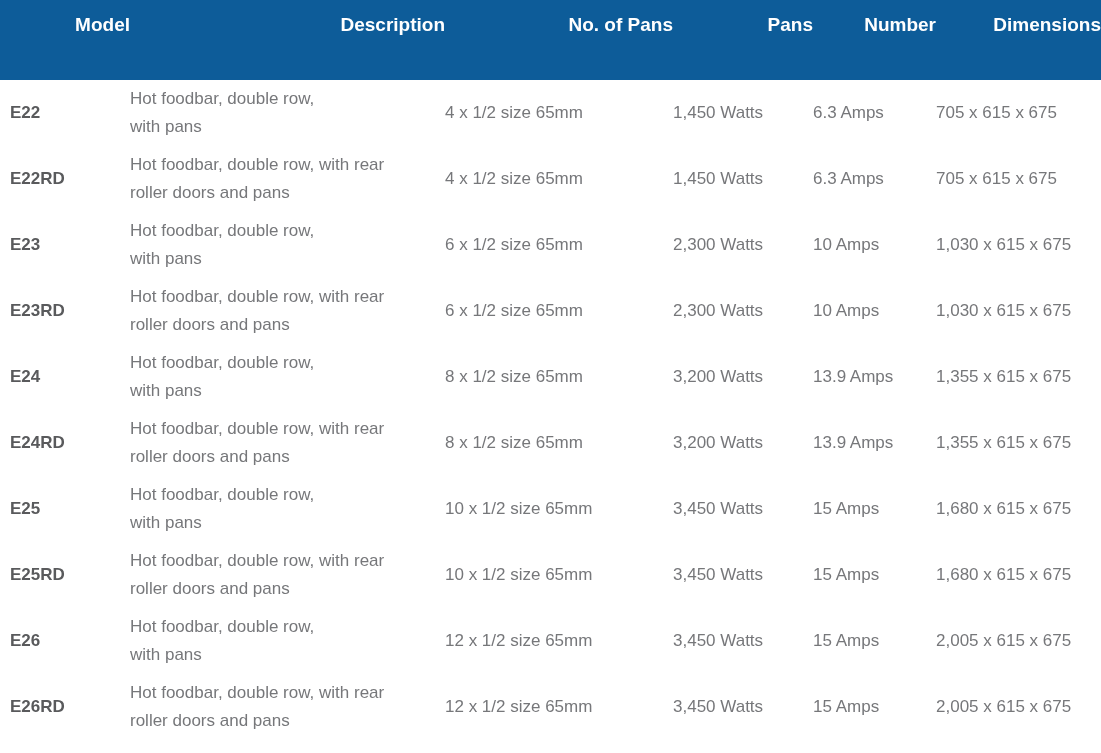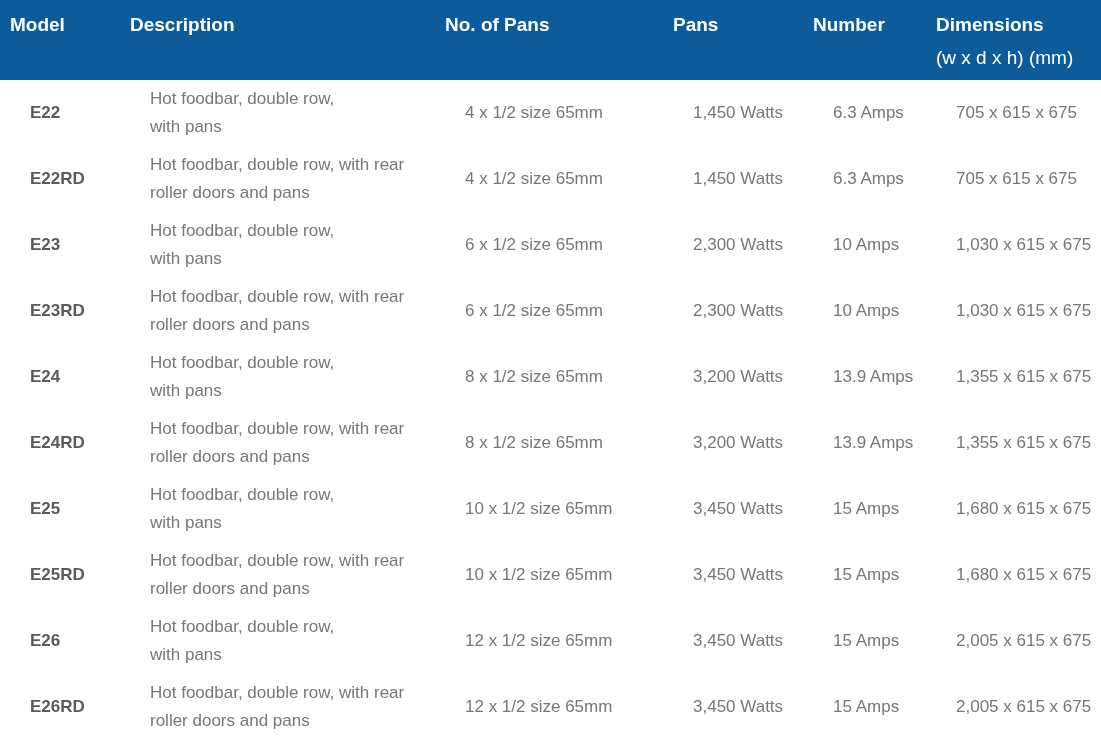--- a/index.html
+++ b/index.html
@@ -21,30 +21,30 @@
   .thead{
     background:var(--header-bg);
     color:var(--header-text);
     height:80px;
     padding-top:8px;
   }
   .th{
     font-size:19px;
     font-weight:bold;
     line-height:33px;
+    text-align:right;
   }
   .th:first-child{padding-left:10px;}
   .th span{display:block;white-space:nowrap;}
   .th .light{font-weight:normal;}
   .tbody{color:var(--body-text);}
   .row{
     height:66px;
     align-items:center;
     font-size:17px;
-    margin-left:20px;
   }
   .cell{white-space:nowrap;}
   .cell.model{
     padding-left:10px;
     font-weight:bold;
     color:var(--model-text);
   }
   .cell.desc{white-space:normal;}
   .cell.desc span{display:block;line-height:28px;}
 </style>
@@ -67,21 +67,20 @@
     <div class="th">
       <span>Pans</span>
       <span></span>
     </div>
     <div class="th">
       <span>Number</span>
       <span></span>
     </div>
     <div class="th">
       <span>Dimensions</span>
-      <span class="light">(w x d x h) (mm)</span>
     </div>
   </div>
 
   <div class="tbody">
 
     <div class="row grid-cols">
       <div class="cell model">E22</div>
       <div class="cell desc">
         <span>Hot foodbar, double row,</span>
         <span>with pans</span>

